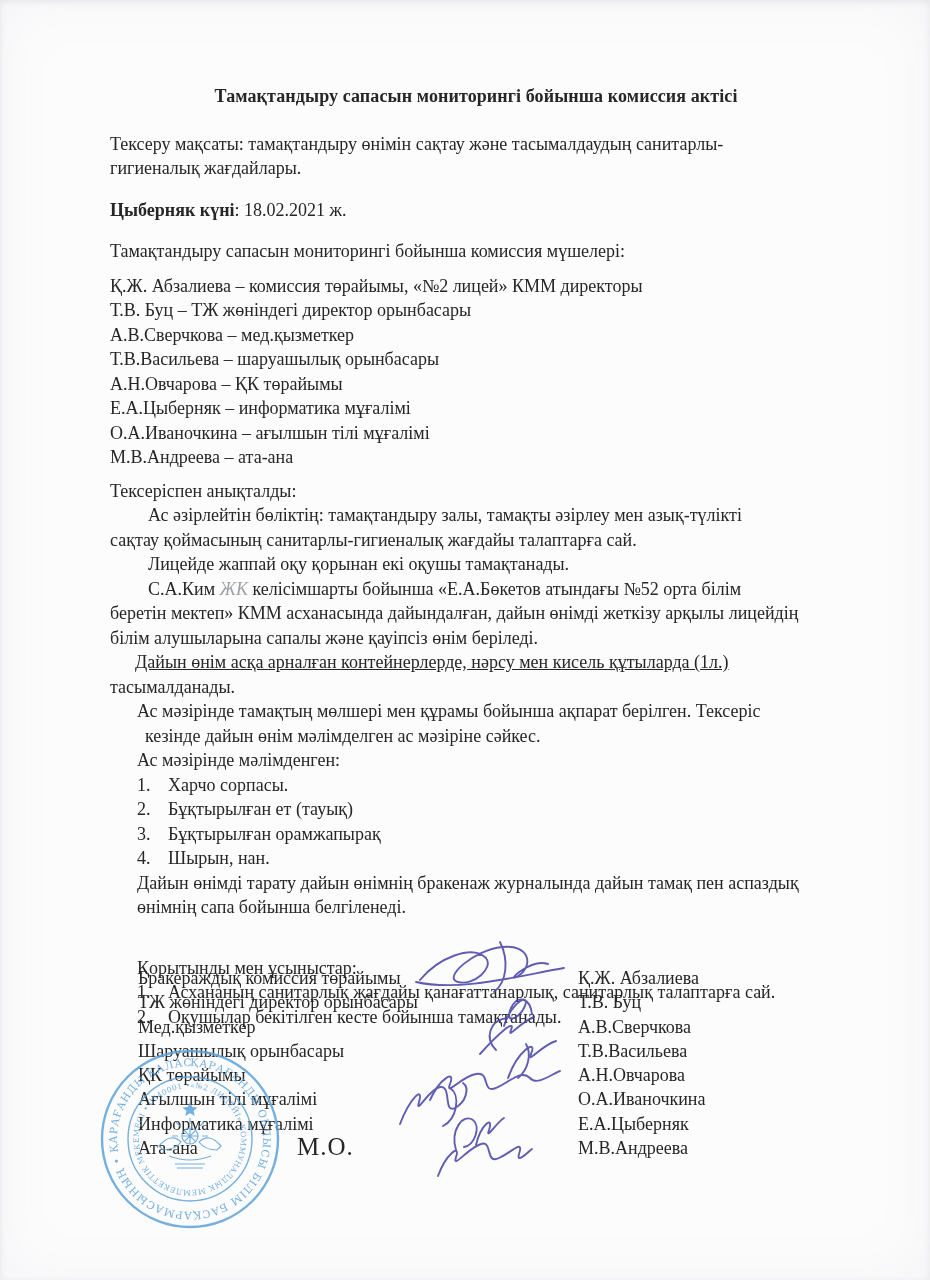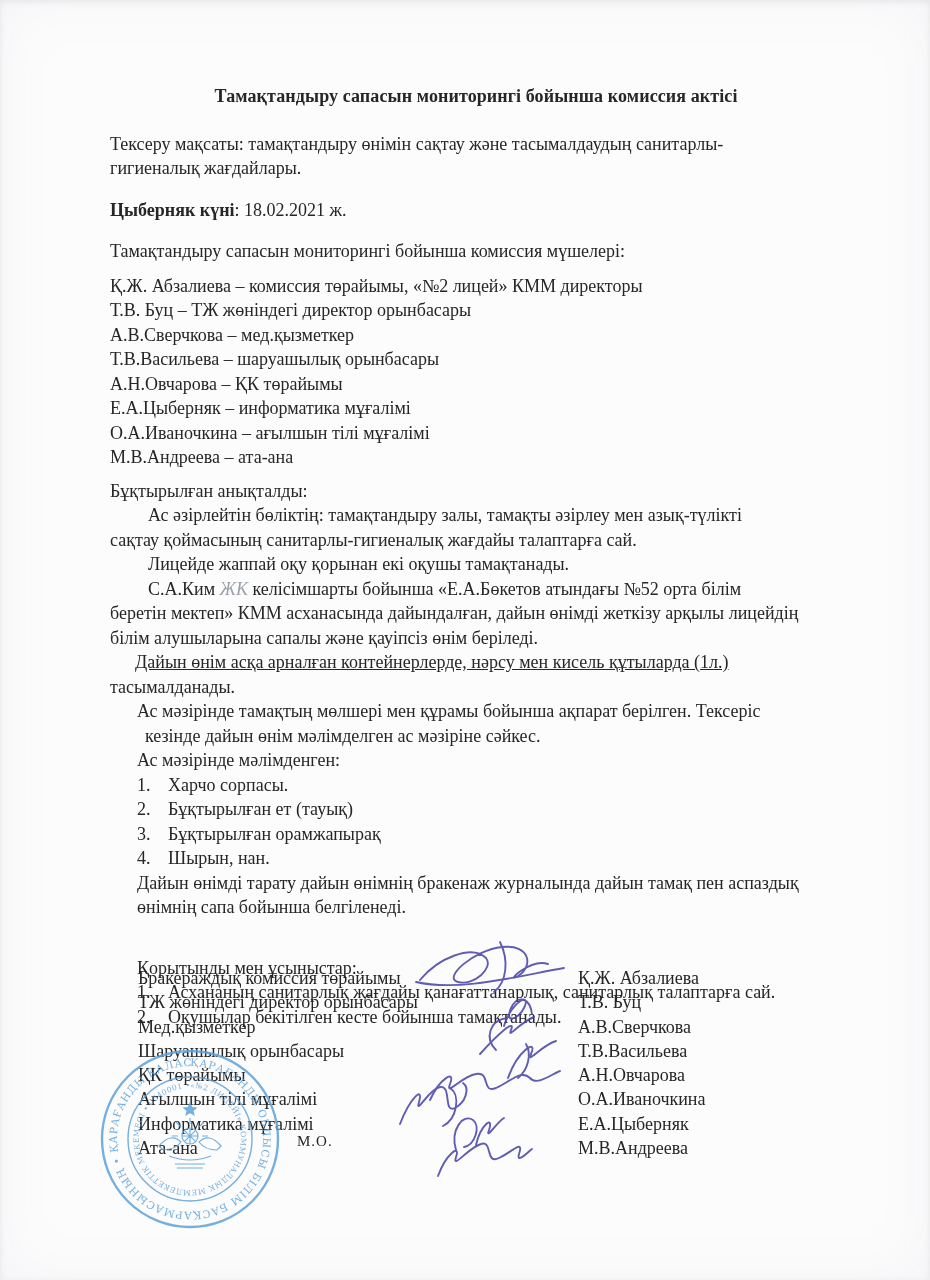--- a/index.html
+++ b/index.html
@@ -40,21 +40,21 @@
   .num{display:inline-block;width:31px;}
   
   .sigblock{
     position:absolute;
     left:138px; top:966px; right:60px;
   }
   .sigrow{position:relative;line-height:24.3px;white-space:nowrap;}
   .sigrow .name{position:absolute;left:440px;top:0;}
   .seal-label{
     position:absolute;left:297px;top:1133px;
-    font-size:15px;letter-spacing:1px;
+    font-size:25px;letter-spacing:1px;
   }
   .stamp{
     position:absolute;left:97px;top:1046px;
     width:186px;height:186px;
     opacity:0.85;
     pointer-events:none;
   }
   .signatures-overlay{
     position:absolute;left:380px;top:938px;
     width:300px;height:260px;
@@ -86,21 +86,21 @@
       <div class="ln">Т.В. Буц – ТЖ жөніндегі директор орынбасары</div>
       <div class="ln">А.В.Сверчкова – мед.қызметкер</div>
       <div class="ln">Т.В.Васильева – шаруашылық орынбасары</div>
       <div class="ln">А.Н.Овчарова – ҚК төрайымы</div>
       <div class="ln">Е.А.Цыберняк – информатика мұғалімі</div>
       <div class="ln">О.А.Иваночкина – ағылшын тілі мұғалімі</div>
       <div class="ln">М.В.Андреева – ата-ана</div>
     </div>
 
     <div class="mt-findings">
-      <div class="ln">Бұқтырылған анықталды:</div>
+      <div class="ln">Тексеріспен анықталды:</div>
       <div class="ln tab">Ас әзірлейтін бөліктің: тамақтандыру залы, тамақты әзірлеу мен азық-түлікті</div>
       <div class="ln">сақтау қоймасының санитарлы-гигиеналық жағдайы талаптарға сай.</div>
       <div class="ln tab">Лицейде жаппай оқу қорынан екі оқушы тамақтанады.</div>
       <div class="ln tab"><span>С.А.Ким </span><span class="light">ЖК</span><span> келісімшарты бойынша «Е.А.Бөкетов атындағы №52 орта білім</span></div>
       <div class="ln">беретін мектеп» КММ асханасында дайындалған, дайын өнімді жеткізу арқылы лицейдің</div>
       <div class="ln">білім алушыларына сапалы және қауіпсіз өнім беріледі.</div>
       <div class="ln halftab">Дайын өнім асқа арналған контейнерлерде, нәрсу мен кисель құтыларда (1л.)</div>
       <div class="ln">тасымалданады.</div>
     </div>
 

